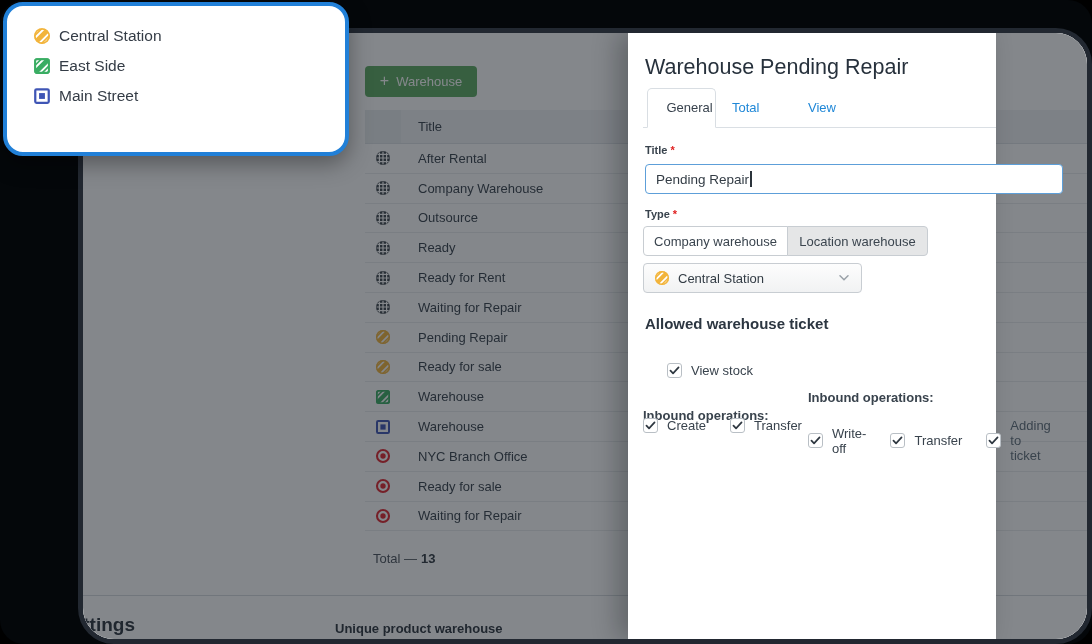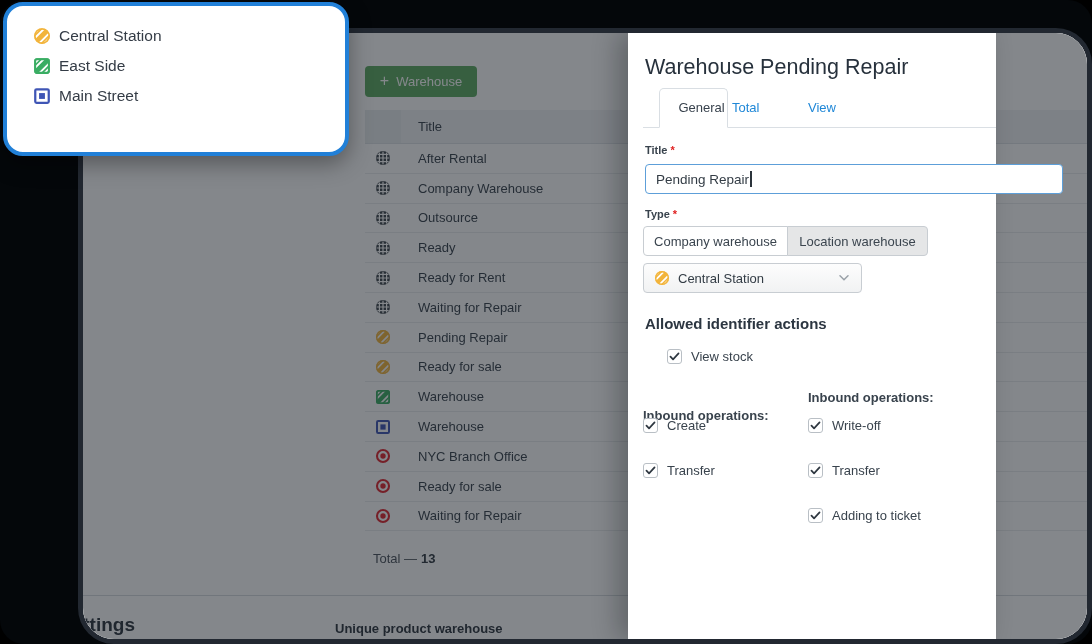--- a/index.html
+++ b/index.html
@@ -48,21 +48,21 @@
   .overlay{position:absolute;inset:0;background:rgba(22,28,35,0.53);z-index:5;}
 
   
   .modal{
     position:absolute;left:545px;top:0;bottom:0;width:368px;background:#fff;z-index:6;
     box-shadow:-10px 0 24px rgba(8,12,16,0.28);
   }
   .m-title{position:absolute;left:17px;top:22px;font-size:21.5px;color:#27313c;}
   .tabs{position:absolute;left:15px;right:0;top:55px;height:40px;border-bottom:1px solid #dadfe4;}
   .tab-active{
-    position:absolute;left:16px;top:0;width:69px;height:40px;background:#fff;
+    position:absolute;left:4px;top:0;width:69px;height:40px;background:#fff;
     border:1px solid #d9dee3;border-bottom-color:#fff;border-radius:5px 5px 0 0;
     font-size:13px;color:#38424d;text-align:center;line-height:38px;z-index:2;cursor:pointer;padding-left:16px;
   }
   .tab-link{position:absolute;top:0;line-height:40px;font-size:13px;color:var(--tab-link-blue,#1f87d7);cursor:pointer;}
   .tab-access{left:89px;}
   .tab-bins{left:165px;}
 
   .f-label{position:absolute;left:17px;font-size:11px;font-weight:700;color:#39434d;}
   .req{color:var(--required-red,#e02020);margin-left:3px;font-weight:700;}
   .lbl-title{top:111px;}
@@ -90,22 +90,22 @@
   .actions-h{position:absolute;left:17px;top:282px;font-size:15px;font-weight:700;color:#2c3641;}
   .grp-label{position:absolute;top:357px;font-size:13px;font-weight:700;color:#39434d;}
   .grp-inbound{left:15px;margin-top:18px;}
   .grp-outbound{left:180px;}
 
   .cbrow{display:flex;align-items:center;gap:9px;cursor:pointer;}
   .cb{width:15px;height:15px;border:1px solid #b9bfc5;border-radius:3px;background:#fff;display:flex;align-items:center;justify-content:center;flex:0 0 15px;}
   .cb .check{width:11px;height:9px;color:#2e3740;display:none;}
   .cbrow.checked .cb .check{display:block;}
   .cbl{font-size:13px;color:#39434d;}
-  .viewstock{position:absolute;left:15px;top:316px;padding-left:24px;}
-  .cb-col{position:absolute;top:385px;display:flex;flex-direction:column;gap:30px;}
+  .viewstock{position:absolute;left:15px;top:330px;padding-left:24px;}
+  .cb-col{position:absolute;top:385px;display:flex;flex-direction:row;gap:24px;}
   .col-inbound{left:15px;}
   .col-outbound{left:180px;}
 
   
   .popup{
     position:absolute;left:3px;top:2px;width:346px;height:154px;z-index:20;
     background:#fff;border:4px solid var(--popup-border,#2180d8);border-radius:20px;
     box-shadow:0 8px 22px rgba(0,0,0,0.35);overflow:hidden;
   }
   .popup ul{margin:0;padding:15px 19px 0 16px;list-style:none;}
@@ -348,21 +348,21 @@
       <div class="loc-select">
         <svg class="icon16 ic-central-station">
             <use href="#i-central-station"></use>
           </svg>
         <span>Central Station</span>
         <svg class="chev">
             <use href="#i-chevron"></use>
           </svg>
       </div>
 
-      <div class="actions-h">Allowed identifier actions</div>
+      <div class="actions-h">Allowed warehouse ticket</div>
 
       <label class="cbrow viewstock checked">
         <span class="cb">
             <svg class="check">
               <use href="#i-check"></use>
             </svg>
           </span>
         <span class="cbl">View stock</span>
       </label>
 

